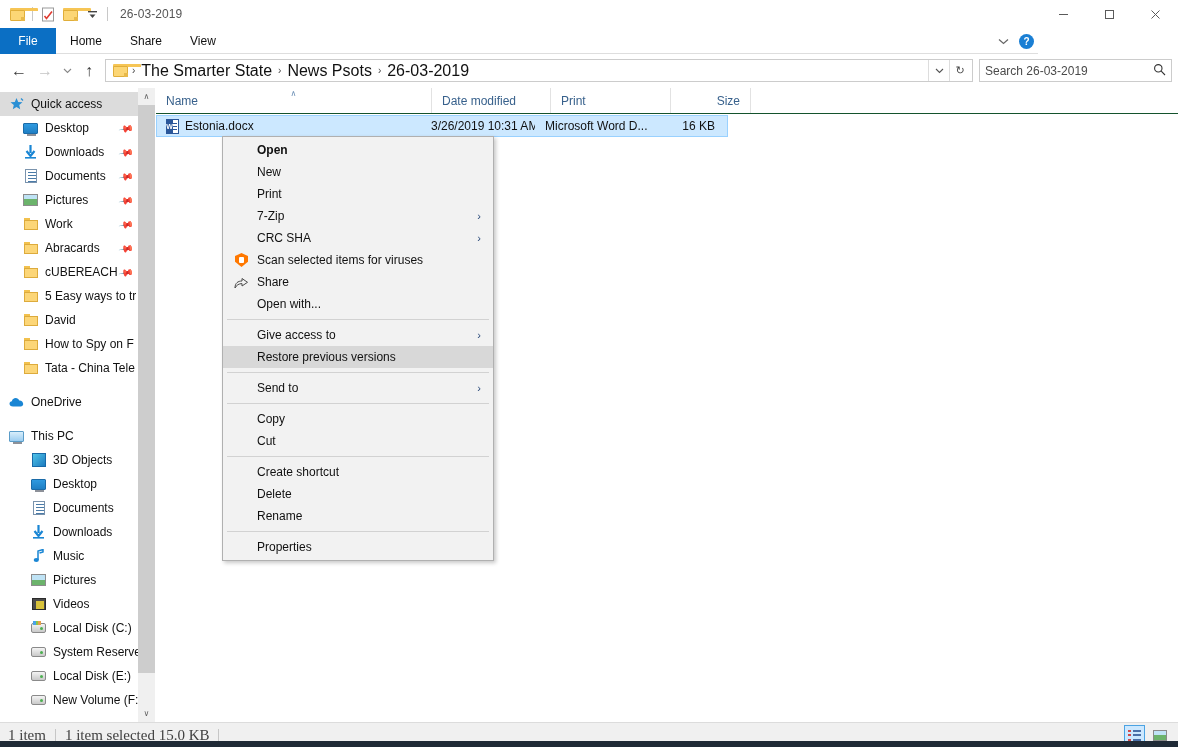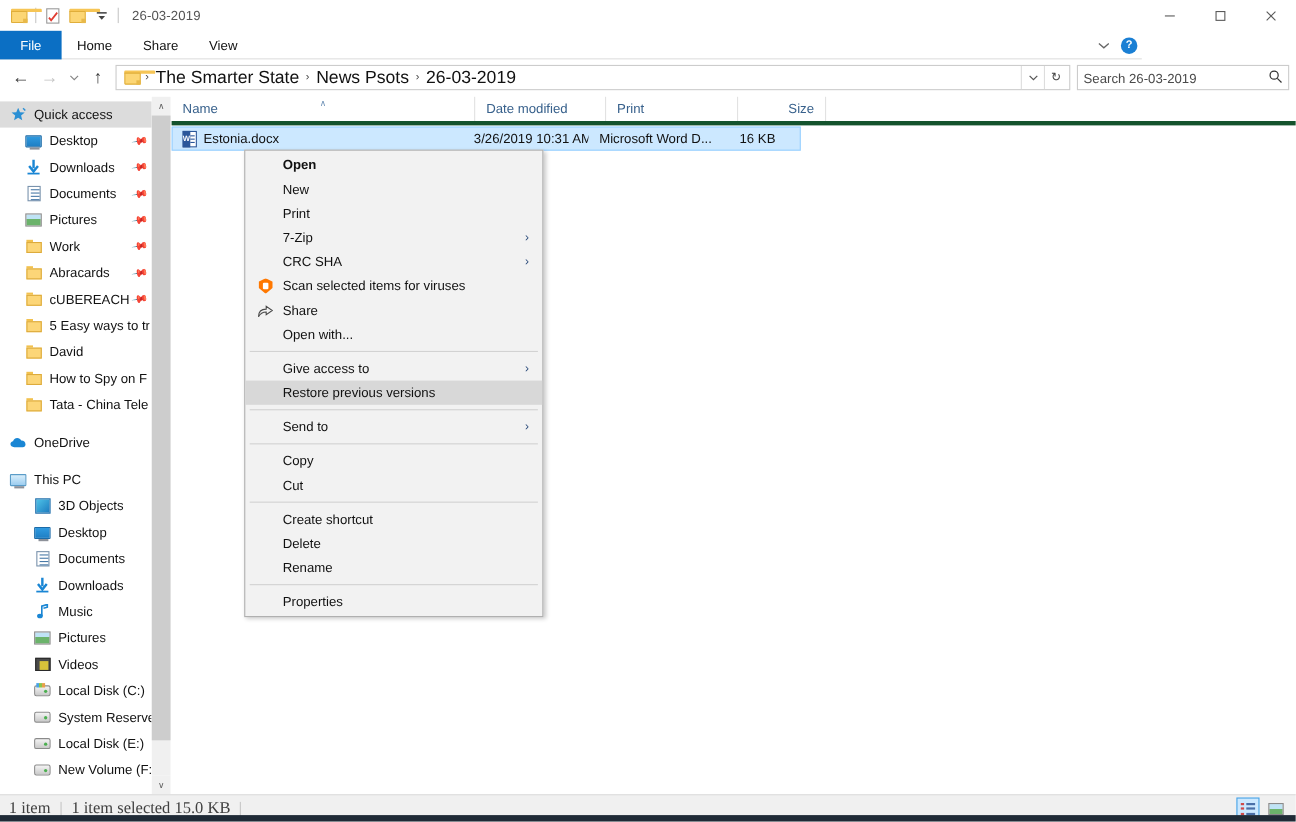--- a/index.html
+++ b/index.html
@@ -132,39 +132,39 @@
     background:#fff; border-left:0;
   }
   .sb-arrow { width:17px; height:17px; display:flex; align-items:center; justify-content:center;
     background:#f0f0f0; color:#606060; font-size:8px; }
   .sb-track { position:absolute; left:0; top:17px; width:17px; height:600px; background:#f0f0f0; }
   .sb-thumb { position:absolute; left:0; top:17px; width:17px; height:568px; background:#cdcdcd; }
   .sb-arrow.bot { position:absolute; left:0; bottom:0; }
 
   
   .content { position:absolute; left:156px; top:0; width:1022px; height:634px; background:#fff; }
-  .colheaders { display:flex; height:26px; border-bottom:4px solid #14532d; align-items:stretch; position:relative;}
+  .colheaders { display:flex; height:26px; border-bottom:1px solid #14532d; align-items:stretch; position:relative;}
   .colh {
     display:flex; align-items:center; font-size:12px; color:#38618c;
     padding-left:10px; border-right:1px solid #e2e2e2; position:relative;
   }
   .colh .sortmark { position:absolute; left:50%; top:1px; transform:translateX(-50%); font-size:8px; color:#6b8fb5;}
   .col-name { width:276px; }
   .col-date { width:119px; }
   .col-type { width:120px; }
   .col-size { width:80px; justify-content:flex-end; padding-right:10px; padding-left:0;}
   .filerow {
     display:flex; height:22px; align-items:center; margin-top:1px;
     background:#cce8ff; border:1px solid #99d1ff; width:572px; position:relative;
   }
   .cell { font-size:12px; color:#111; padding-left:9px; display:flex; align-items:center; height:100%; overflow:hidden; white-space:nowrap;}
   .cell.name { width:276px; }
   .cell.date { width:119px; padding-left:10px;}
   .cell.type { width:120px; padding-left:10px;}
-  .cell.size { width:80px; justify-content:flex-end; padding-right:22px; padding-left:0;}
+  .cell.size { width:80px; justify-content:flex-end; padding-right:12px; padding-left:0;}
   .wordico {
     width:13px; height:15px; margin-right:6px; flex:none; position:relative;
     background:#fff; border:1px solid #2b579a;
   }
   .wordico:before {
     content:'W'; position:absolute; left:-1px; top:-1px; width:7px; height:15px;
     background:#2b579a; color:#fff; font-size:7px; font-weight:bold;
     display:flex; align-items:center; justify-content:center;
   }
   .wordico:after {

